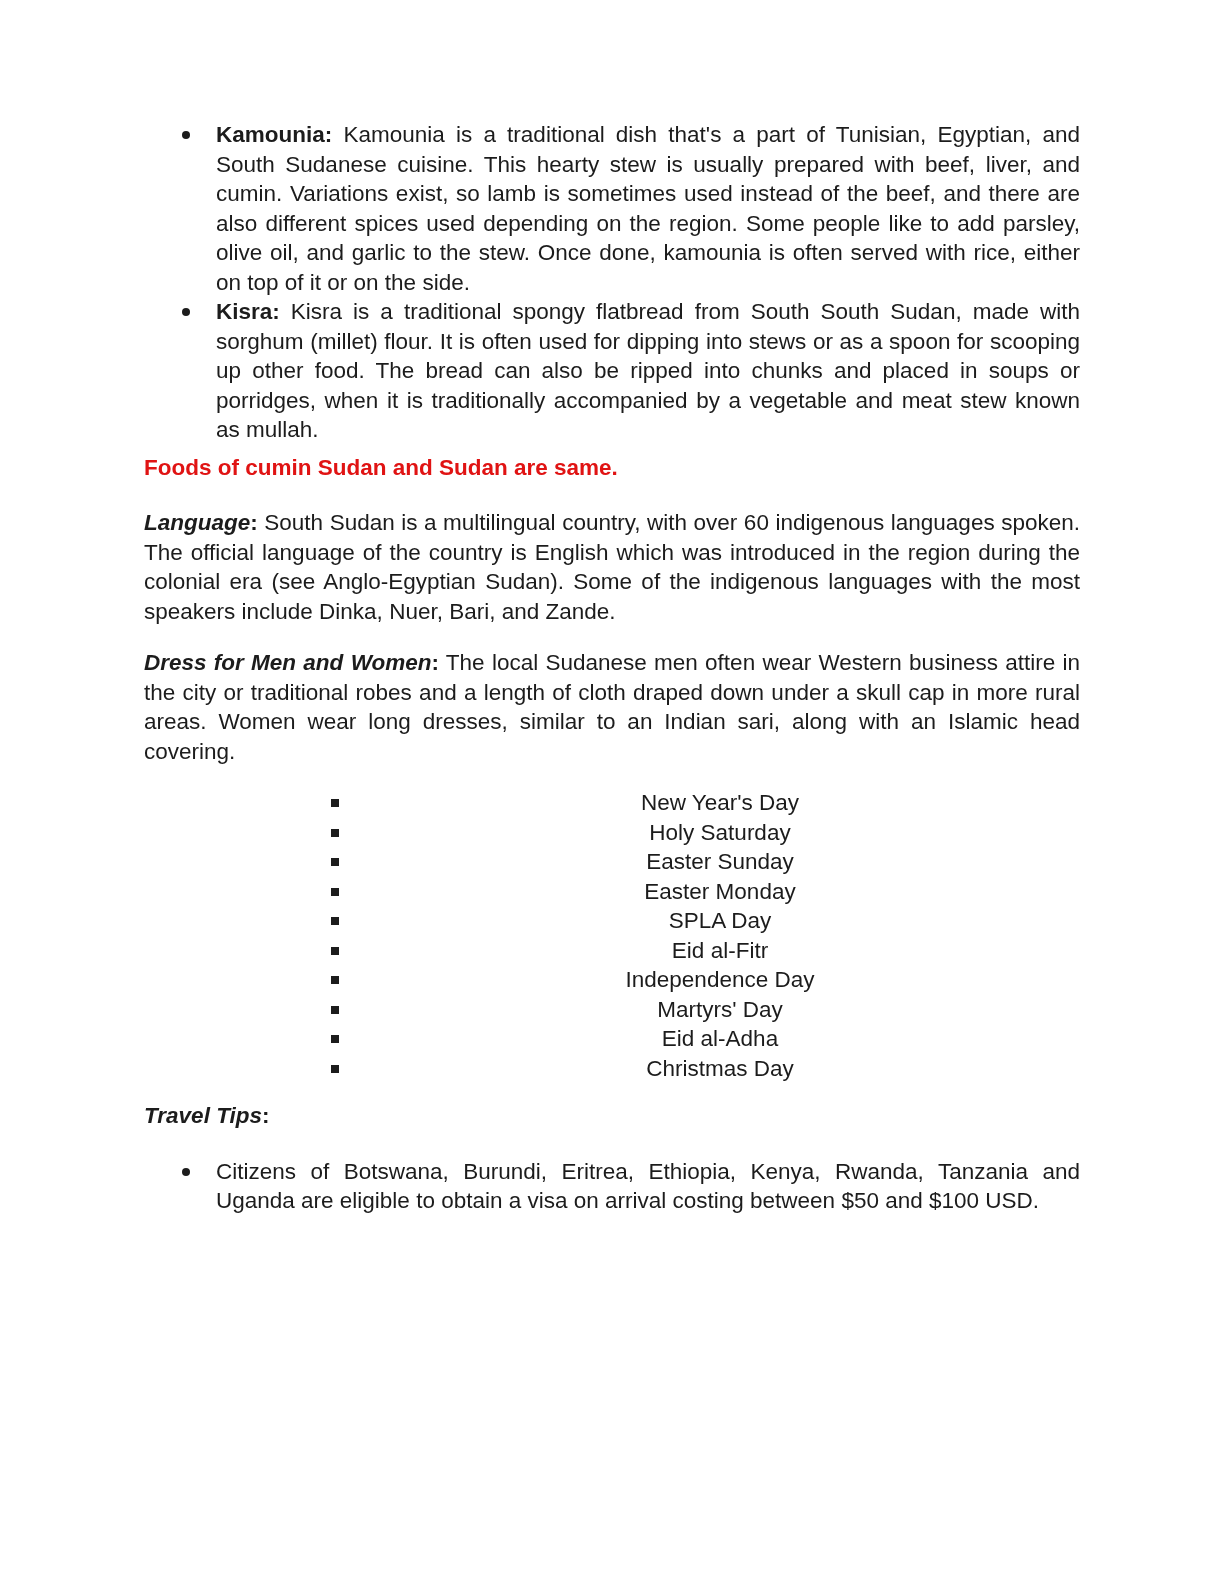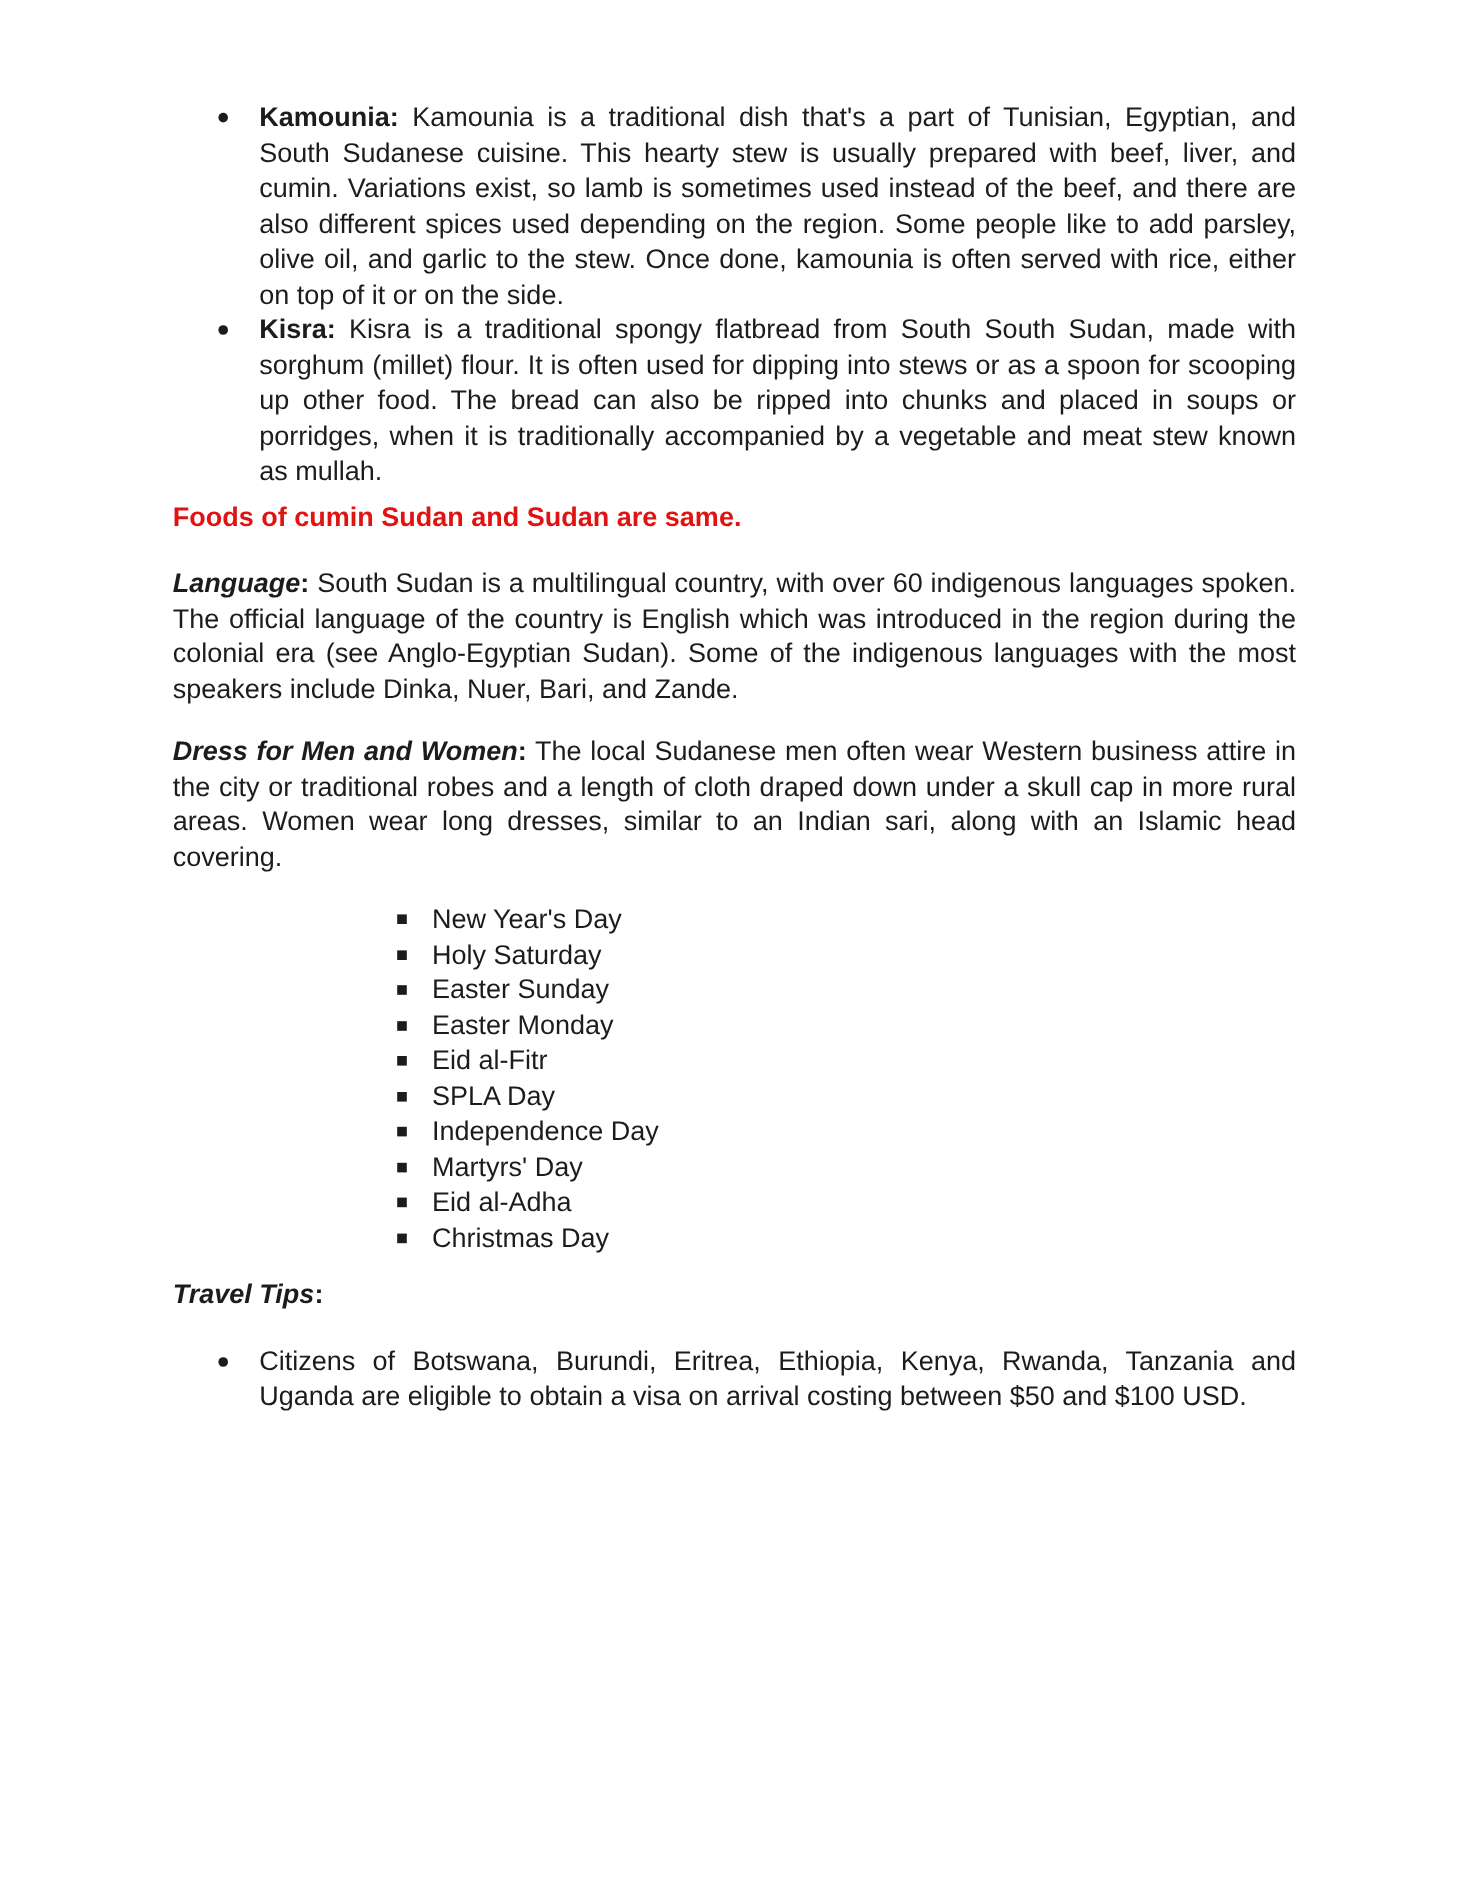--- a/index.html
+++ b/index.html
@@ -5,21 +5,21 @@
   html, body {
     margin: 0;
     padding: 0;
     background: var(--page_bg, #ffffff);
   }
   .page {
     position: relative;
     width: 1224px;
     height: 1584px;
     box-sizing: border-box;
-    padding: 83px 144px 0 144px;
+    padding: 120px 144px 0 144px;
     background: var(--page_bg, #ffffff);
     color: var(--text, #1c1c1c);
     font-family: "Liberation Sans", "DejaVu Sans", sans-serif;
     font-size: 22.5px;
     line-height: 29.5px;
   }
   ul { list-style: none; margin: 0; padding: 0; }
 
   .food-list li {
     position: relative;
@@ -34,20 +34,21 @@
     height: 8px;
     border-radius: 50%;
     background: var(--text, #1c1c1c);
   }
   .holiday-list {
     margin-bottom: 18px;
   }
   .holiday-list li {
     position: relative;
     padding-left: 216px;
+    text-align: center;
   }
   .marker.square {
     position: absolute;
     left: 187px;
     top: 11px;
     width: 8px;
     height: 8px;
     background: var(--text, #1c1c1c);
   }
 
@@ -91,22 +92,22 @@
   <p class="para"><span class="bi">Language</span><span class="b">:</span> <span>South Sudan is a multilingual country, with over 60 indigenous languages spoken. The official language of the country is English which was introduced in the region during the colonial era (see Anglo-Egyptian Sudan). Some of the indigenous languages with the most speakers include Dinka, Nuer, Bari, and Zande.</span></p>
 
   <p class="para"><span class="bi">Dress for Men and Women</span><span class="b">:</span> <span>The local Sudanese men often wear Western business attire in the city or traditional robes and a length of cloth draped down under a skull cap in more rural areas. Women wear long dresses, similar to an Indian sari, along with an Islamic head covering.</span></p>
 
 
   <ul class="holiday-list">
     <li><span class="marker square"></span><span>New Year's Day</span></li>
     <li><span class="marker square"></span><span>Holy Saturday</span></li>
     <li><span class="marker square"></span><span>Easter Sunday</span></li>
     <li><span class="marker square"></span><span>Easter Monday</span></li>
+    <li><span class="marker square"></span><span>SPLA Day</span></li>
     <li><span class="marker square"></span><span>Eid al-Fitr</span></li>
-    <li><span class="marker square"></span><span>SPLA Day</span></li>
     <li><span class="marker square"></span><span>Independence Day</span></li>
     <li><span class="marker square"></span><span>Martyrs' Day</span></li>
     <li><span class="marker square"></span><span>Eid al-Adha</span></li>
     <li><span class="marker square"></span><span>Christmas Day</span></li>
   </ul>
 
   <p class="tips-heading"><span class="bi">Travel Tips</span><span class="b">:</span></p>
 
   <ul class="food-list">
     <li>

